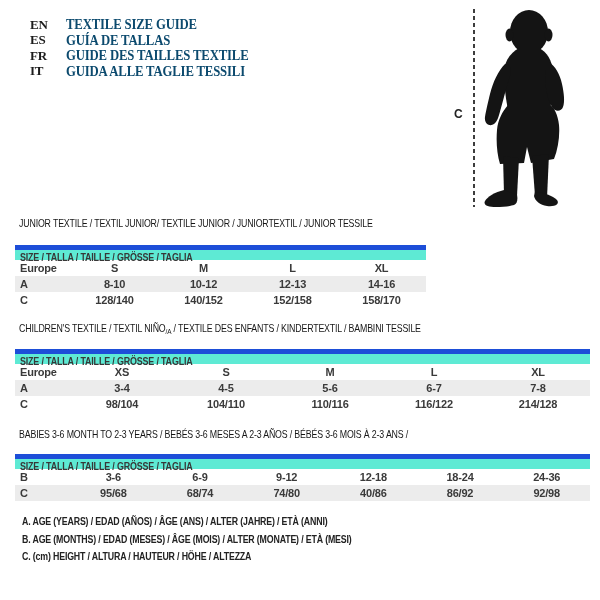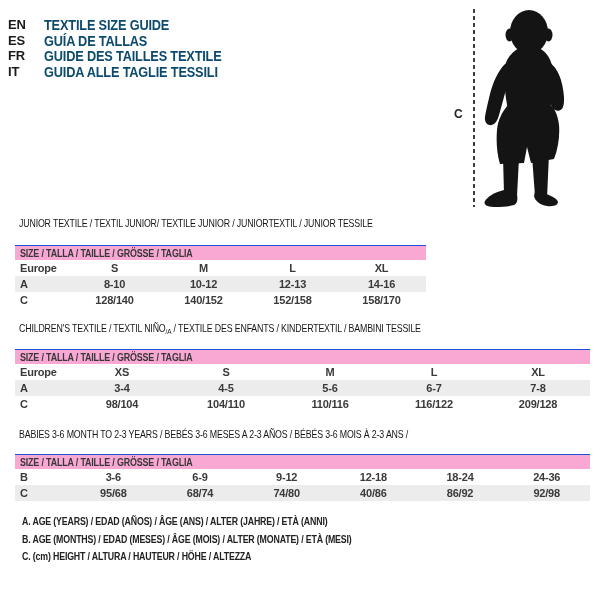--- a/index.html
+++ b/index.html
@@ -4,42 +4,42 @@
 <style>
   html,body{margin:0;padding:0;background:#fff;}
   .page{position:relative;width:600px;height:600px;background:#ffffff;overflow:hidden;
         font-family:"Liberation Sans",sans-serif;color:#1b1b1b;letter-spacing:-0.2px;}
 
   
   .cond85{display:inline-block;transform:scaleX(0.85);transform-origin:0 55%;white-space:nowrap;}
   .cond80{display:inline-block;transform:scaleX(0.80);transform-origin:0 55%;white-space:nowrap;}
 
   
-  .lang-block{position:absolute;left:8px;top:17px;}
+  .lang-block{position:absolute;left:30px;top:17px;font-family:Liberation Serif, serif;}
   .lang-row{display:flex;height:15.5px;align-items:center;}
   .lang-code{width:36px;font-weight:700;font-size:13px;color:#1b1b1b;}
   .lang-title{font-weight:700;font-size:15px;color:#0c4a6e;}
 
   
   .measure-line{position:absolute;left:473px;top:9px;width:2px;height:198px;
     background:repeating-linear-gradient(to bottom,#3d3d3d 0 4px,transparent 4px 7px);}
   .measure-label{position:absolute;left:454px;top:107px;font-weight:700;font-size:12px;color:#222;}
   .baby-svg{position:absolute;left:481px;top:7px;width:96px;height:202px;}
 
   
   .tblsec{position:absolute;left:15px;}
   .s1{top:216px;width:411px;}
   .s2{top:321px;width:575px;}
   .s3{top:427px;width:575px;}
   .tbl-title{font-weight:400;font-size:11px;color:#161616;line-height:15px;margin-left:4px;white-space:nowrap;}
   .sub-part{font-size:8px;position:relative;top:2px;}
   .s1 .bar{margin-top:14px;}
   .s2 .bar{margin-top:12px;}
   .s3 .bar{margin-top:12px;}
-  .bar{height:15px;line-height:14px;background:#f9a8d4;border-top:1px solid #1d4ed8;
+  .bar{height:15px;line-height:14px;background:#5eead4;border-top:5px solid #1d4ed8;
        padding-left:5px;box-sizing:border-box;font-weight:700;font-size:10.5px;color:#373737;}
   .tr{display:flex;height:16px;line-height:16px;font-weight:700;font-size:11px;color:#3a3a3a;}
   .tr.alt{background:#ececec;}
   .td{flex:1;text-align:center;}
   .td.label{flex:0 0 55px;text-align:left;padding-left:5px;box-sizing:border-box;}
 
   
   .footnotes{position:absolute;left:22px;top:515px;text-decoration:underline;}
   .fn-line{height:17.5px;font-weight:700;font-size:11px;color:#222;}
 </style>
@@ -129,21 +129,21 @@
       <div class="td">5-6</div>
       <div class="td">6-7</div>
       <div class="td">7-8</div>
     </div>
     <div class="tr">
       <div class="td label">C</div>
       <div class="td">98/104</div>
       <div class="td">104/110</div>
       <div class="td">110/116</div>
       <div class="td">116/122</div>
-      <div class="td">209/128</div>
+      <div class="td">214/128</div>
     </div>
   </section>
 
   <section class="tblsec s3">
     <div class="tbl-title"><span class="cond80">BABIES 3-6 MONTH TO 2-3 YEARS / BEBÉS 3-6 MESES A 2-3 AÑOS / BÉBÉS 3-6 MOIS À 2-3 ANS /</span></div>
     <div class="bar"><span class="cond85">SIZE / TALLA / TAILLE / GRÖSSE / TAGLIA</span></div>
     <div class="tr">
       <div class="td label">B</div>
       <div class="td">3-6</div>
       <div class="td">6-9</div>

